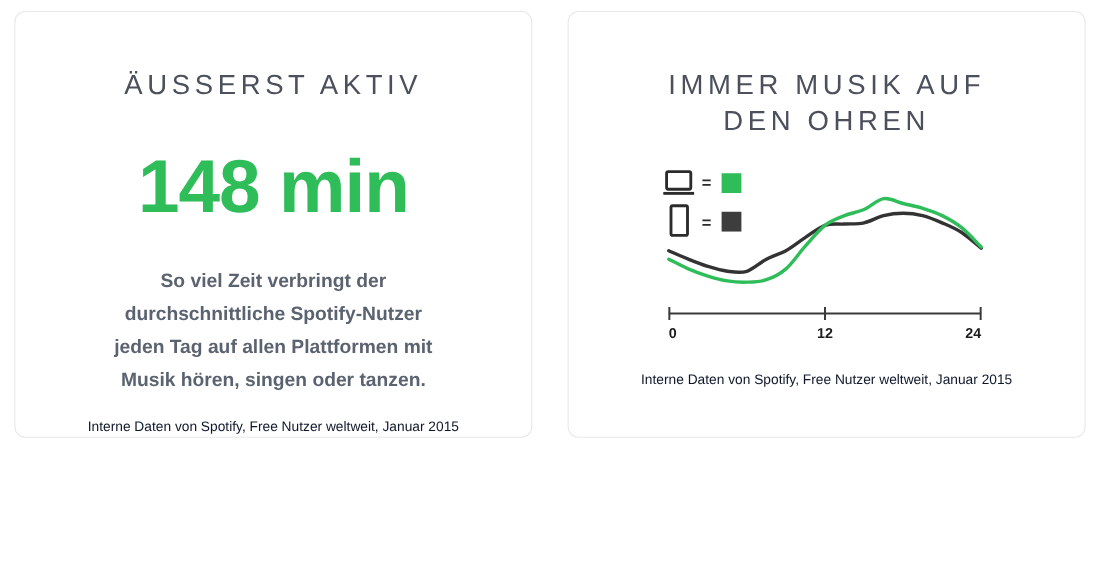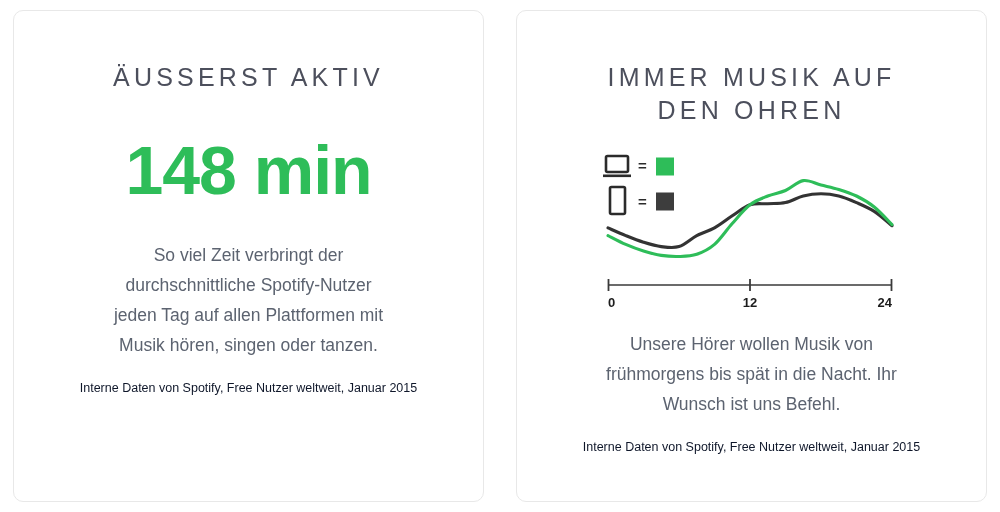--- a/index.html
+++ b/index.html
@@ -20,21 +20,21 @@
     background: #ffffff;
     display: flex;
     align-items: flex-start;
     justify-content: center;
     gap: 32px;
     padding-top: 10px;
     box-sizing: border-box;
   }
   .card {
     width: 471px;
-    height: 492px;
+    height: 388px;
     background: #ffffff;
     border: 1px solid #e8e8e8;
     border-radius: 10px;
     box-sizing: border-box;
     position: relative;
     box-shadow: 0 0 0 0 rgba(0,0,0,0);
     padding-left: 32px;
   }
   .card-inner {
     position: absolute;
@@ -67,21 +67,21 @@
     font-weight: 700;
     letter-spacing: -1px;
     line-height: 80px;
     margin-top: 36px;
   }
 
   
   .body-copy {
     color: #5c6370;
     font-size: 17.5px;
-    font-weight: 400;
+    font-weight: 700;
     line-height: 30px;
     margin-top: 30px;
     white-space: pre-line;
   }
   .card-right .body-copy { margin-top: 10px; }
 
   
   .footnote {
     color: #0f172a;
     font-size: 12.5px;
@@ -161,21 +161,18 @@
             <line x1="16.5" y1="130" x2="16.5" y2="142" stroke="#3a3a3a" stroke-width="1.8"></line>
             <line x1="158" y1="130" x2="158" y2="142" stroke="#3a3a3a" stroke-width="1.8"></line>
             <line x1="299.5" y1="130" x2="299.5" y2="142" stroke="#3a3a3a" stroke-width="1.8"></line>
             <text class="tick-label" id="tick-0" x="16" y="158" text-anchor="start">0</text>
             <text class="tick-label" id="tick-12" x="158" y="158" text-anchor="middle">12</text>
             <text class="tick-label" id="tick-24" x="300" y="158" text-anchor="end">24</text>
           </g>
         </svg>
       </div>
 
-      <p class="body-copy">Unsere Hörer wollen Musik von
-frühmorgens bis spät in die Nacht. Ihr
-Wunsch ist uns Befehl.</p>
 
       <p class="footnote">Interne Daten von Spotify, Free Nutzer weltweit, Januar 2015</p>
     </div>
   </section>
 
 </div>
 
 </body></html>

